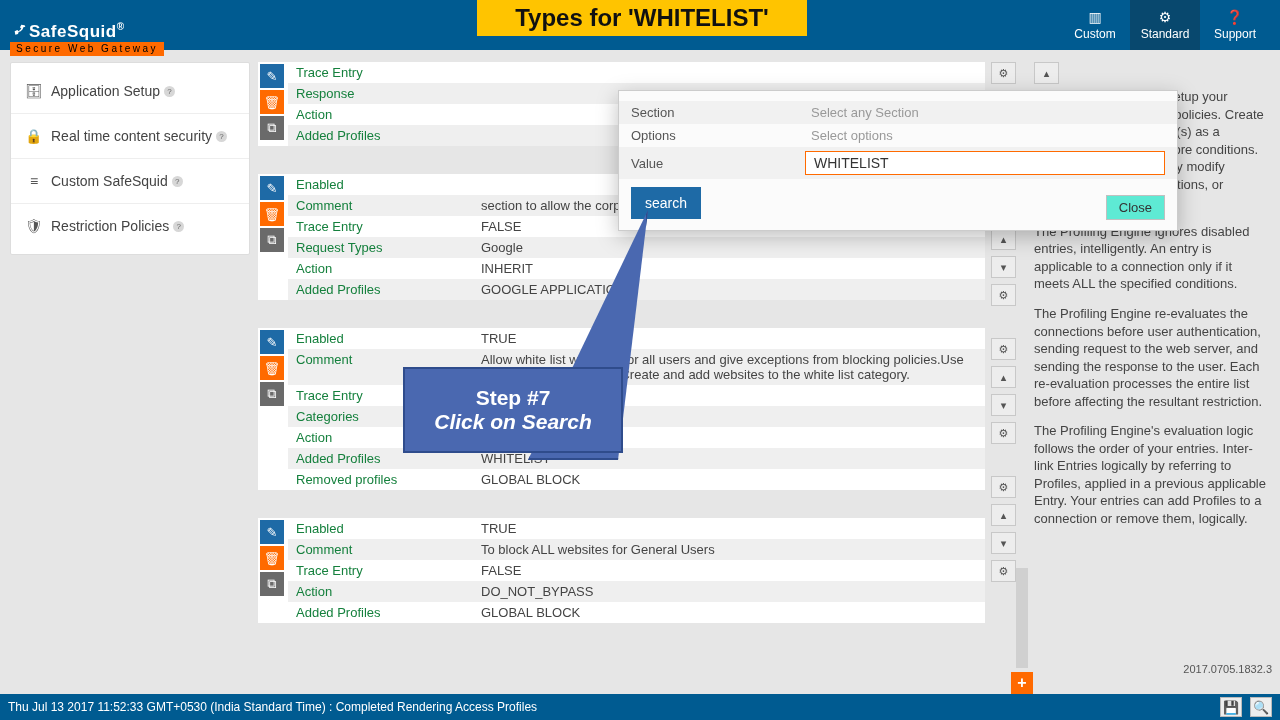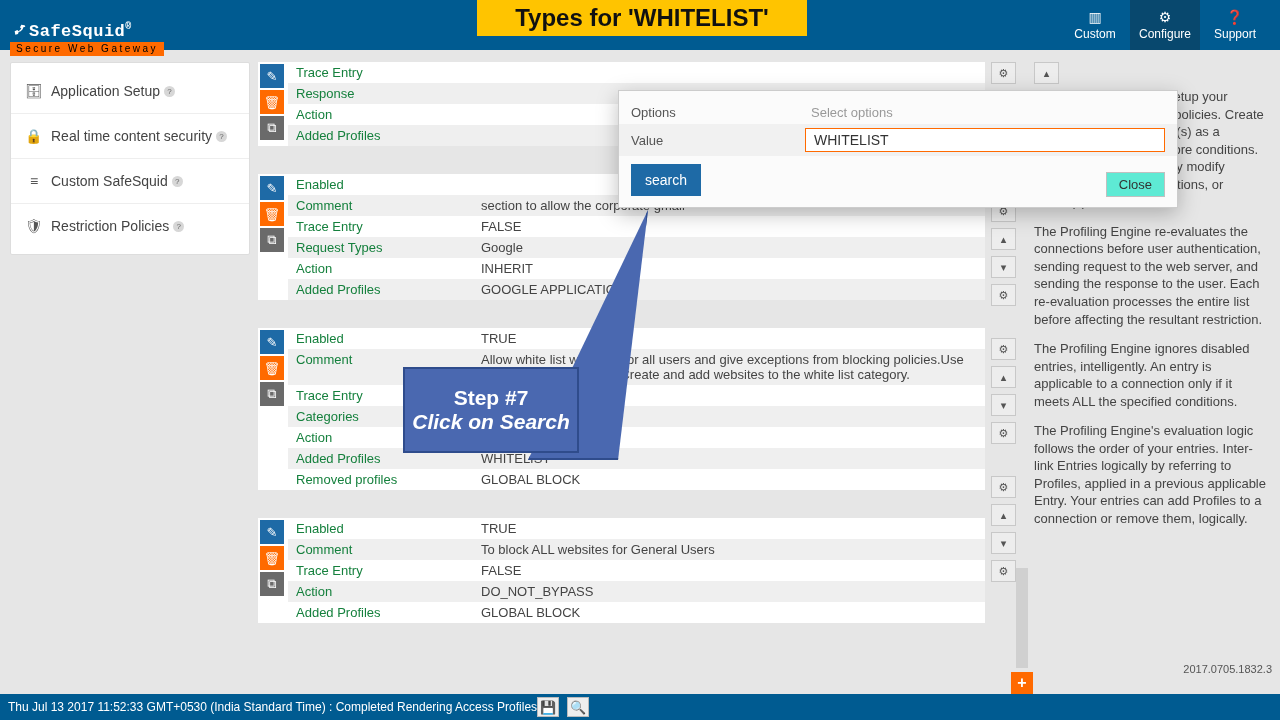--- a/index.html
+++ b/index.html
@@ -37,21 +37,21 @@
     padding: 0 10px;
     position: relative;
     z-index: 5;
   }
   .logo {
     display: flex; flex-direction: column;
     line-height: 1;
   }
   .logo-row1 {
     display: flex; align-items: flex-start;
-    font-family: Liberation Mono, monospace;
+    font-family: Liberation Sans, sans-serif;
     margin-top: 28px;
   }
   .logo-icon { width: 16px; height: 16px; margin-right: 3px; }
   .logo-text { font-size: 17px; font-weight: bold; color: #fff; letter-spacing: 0.5px; }
   .logo-text .reg { font-size: 10px; vertical-align: super; }
   .logo-row2 {
     margin-top: 3px;
     background: var(--orange);
     color: #000;
     font-size: 10px;
@@ -280,21 +280,21 @@
     padding: 4px 12px;
     font-size: 13px;
     cursor: pointer;
   }
   .dlg-footer { clear: both; }
 
   
   .callout {
     position: absolute;
     left: 145px; top: 317px;
-    width: 176px; height: 86px;
+    width: 220px; height: 86px;
     background: var(--callout-blue);
     border: 2px solid #2f4c8c;
     color: #fff;
     display: flex; flex-direction: column;
     align-items: center; justify-content: center;
     text-align: center;
     font-size: 21px;
     font-weight: 600;
     z-index: 50;
   }
@@ -311,20 +311,21 @@
     clip-path: polygon(0% 100%, 75% 100%, 100% 0%, 0% 100%);
   }
 
   
   .footer {
     height: 26px;
     background: var(--blue2);
     color: #fff;
     display: flex;
     align-items: center;
+    justify-content: space-between;
     padding: 0 8px;
     font-size: 12px;
   }
   .footer-right {
     display: flex; align-items: center; gap: 8px;
   }
   .footer-ico {
     width: 22px; height: 20px;
     background: #eee;
     border: 1px solid #bbb;
@@ -354,21 +355,21 @@
     </div>
     <div class="logo-row2">Secure Web Gateway</div>
   </div>
   <div class="header-nav">
     <div class="nav-item">
       <span class="nav-icon">▥</span>
       <span>Custom</span>
     </div>
     <div class="nav-item active">
       <span class="nav-icon">⚙</span>
-      <span>Configure</span>
+      <span>Standard</span>
     </div>
     <div class="nav-item">
       <span class="nav-icon">❓</span>
       <span>Support</span>
     </div>
   </div>
 </div>
 
 <div class="title-banner">Types for 'WHITELIST'</div>
 
@@ -548,20 +549,24 @@
         </div>
         <div class="ctrl-group">
           <div class="ctrl-btn">⚙</div>
           <div class="ctrl-btn">▴</div>
           <div class="ctrl-btn">▾</div>
           <div class="ctrl-btn">⚙</div>
         </div>
       </div>
 
     <div class="dialog-mask">
+      <div class="dlg-row alt">
+        <div class="dlg-label">Section</div>
+        <div class="dlg-field">Select any Section</div>
+      </div>
       <div class="dlg-row">
         <div class="dlg-label">Options</div>
         <div class="dlg-field">Select options</div>
       </div>
       <div class="dlg-row alt">
         <div class="dlg-label">Value</div>
         <div><input class="dlg-input" value="WHITELIST" style=""></div>
       </div>
       <button class="dlg-search-btn">search</button>
       <button class="dlg-close">Close</button>
@@ -576,22 +581,22 @@
 
     <div class="scroll-widget">
       <div class="scroll-track"></div>
       <div class="add-btn">+</div>
     </div>
   </div>
 
   <div class="info-panel">
     <div class="info-top-arrow">▴</div>
     <p>Use Access Profiles to setup your Profiled Internet Access policies. Create an Entry to define Profile(s) as a combination of one or more conditions. Each entry may optionally modify previously applied restrictions, or Profile(s).</p>
+    <p>The Profiling Engine ignores disabled entries, intelligently. An entry is applicable to a connection only if it meets ALL the specified conditions.</p>
     <p>The Profiling Engine re-evaluates the connections before user authentication, sending request to the web server, and sending the response to the user. Each re-evaluation processes the entire list before affecting the resultant restriction.</p>
-    <p>The Profiling Engine ignores disabled entries, intelligently. An entry is applicable to a connection only if it meets ALL the specified conditions.</p>
     <p>The Profiling Engine's evaluation logic follows the order of your entries. Inter-link Entries logically by referring to Profiles, applied in a previous applicable Entry. Your entries can add Profiles to a connection or remove them, logically.</p>
   </div>
 
   <div class="version">2017.0705.1832.3</div>
 </div>
 
 <div class="footer">
   <div>Thu Jul 13 2017 11:52:33 GMT+0530 (India Standard Time) : Completed Rendering Access Profiles</div>
   <div class="footer-right">
     <div class="footer-ico">💾</div>

